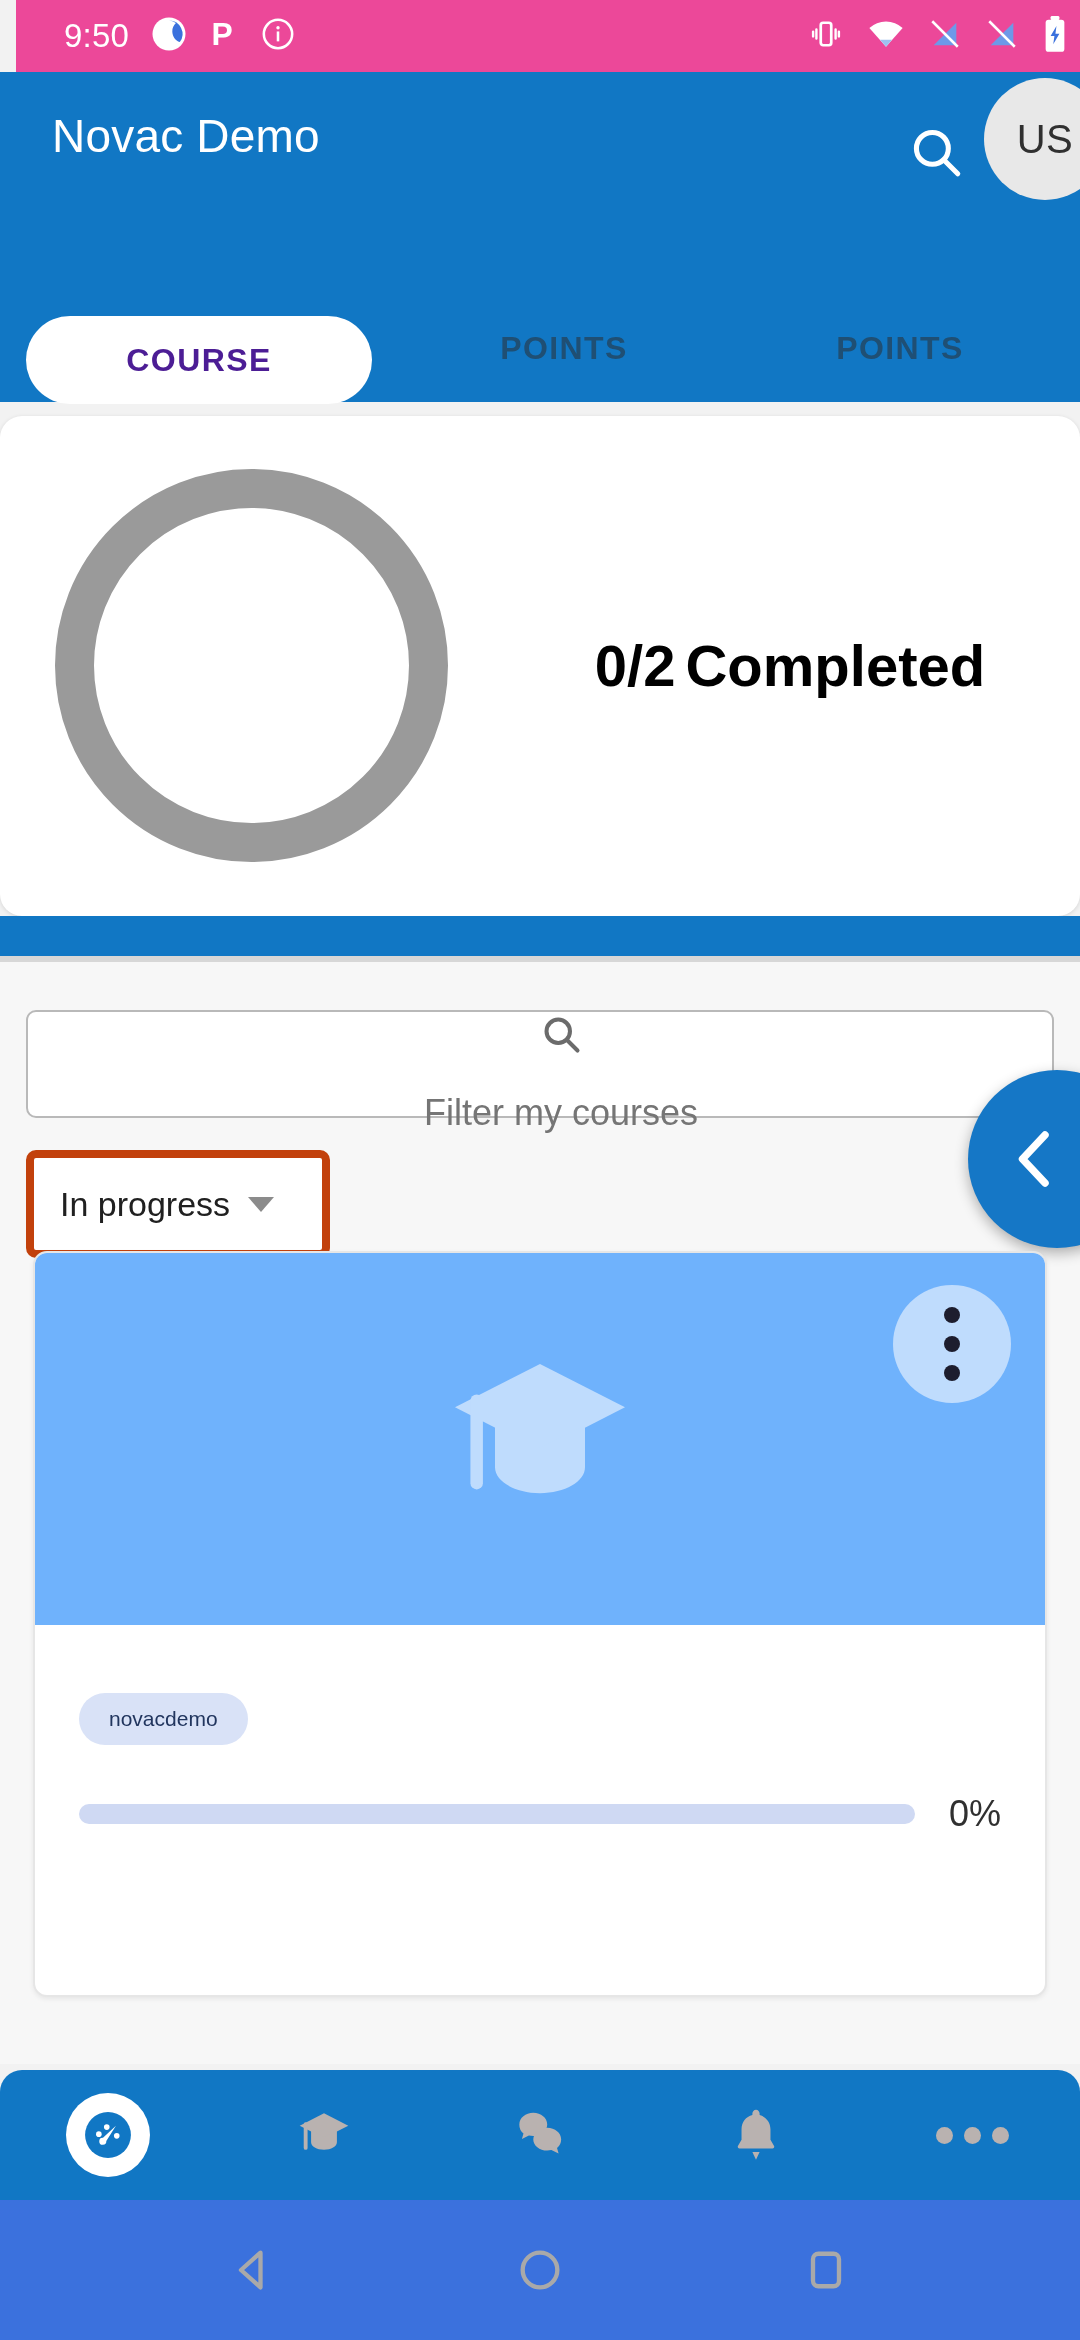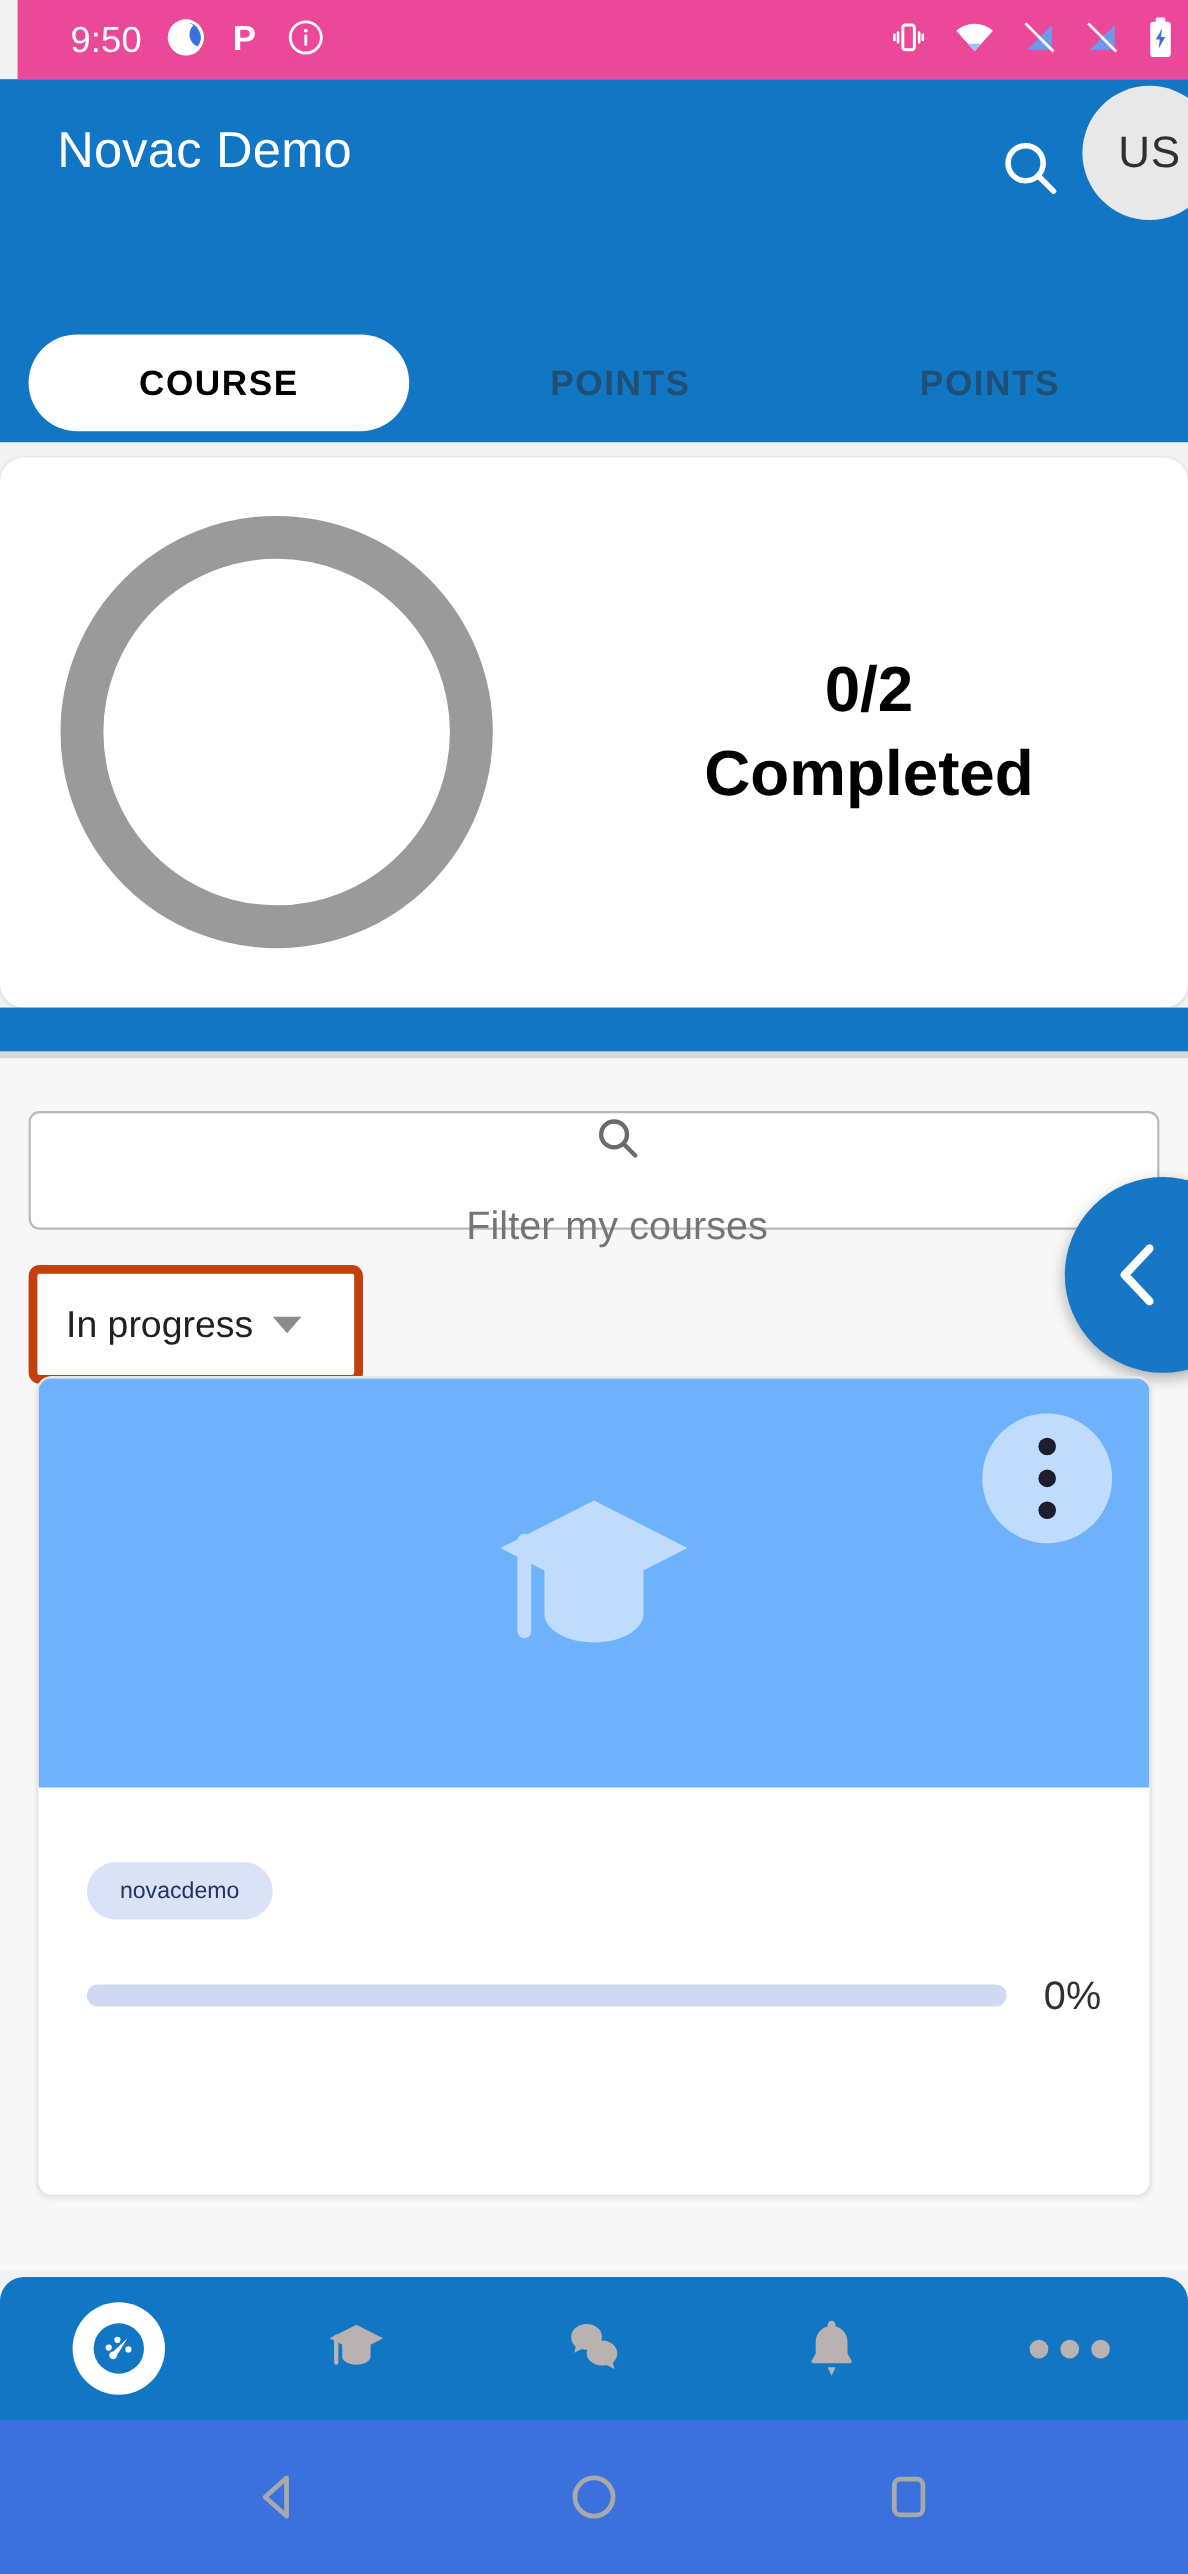--- a/index.html
+++ b/index.html
@@ -58,42 +58,43 @@
   .tabs{
     position:absolute; left:0; top:232px; width:1080px; height:110px;
     display:flex; align-items:flex-start;
   }
   .tab{
     height:88px; display:flex; align-items:center; justify-content:center;
     font-size:32px; font-weight:700; letter-spacing:1.4px;
     color:#1f4f74; cursor:pointer; user-select:none;
   }
   .tab.course{
-    width:346px; margin-left:26px; background:#ffffff; color:#000000;
+    width:346px; margin-left:26px; background:#ffffff; color:#4c1d95;
     border-radius:60px;
+    margin-top:12px;
   }
   .tab.hours{ width:280px; margin-left:52px; }
   .tab.points{ width:280px; margin-left:56px; }
 
   
   .progress-card{
     position:absolute; left:0; top:416px; width:1080px; height:500px;
     background:#ffffff;
     border-radius:22px;
     box-shadow:0 1px 4px rgba(0,0,0,.12);
     display:flex; align-items:center;
   }
   .donut{
     position:absolute; left:55px; top:53px;
     width:393px; height:393px; border-radius:50%;
     border:39px solid #9a9a9a;
   }
   .progress-text{
     position:absolute; left:560px; top:0; width:460px; height:500px;
-    display:flex; flex-direction:column; align-items:center; justify-content:center;
+    display:flex; flex-direction:row; align-items:center; justify-content:center;
     gap:10px;
   }
   .progress-text div{
     font-size:58px; font-weight:700; color:#000000; line-height:1.15;
   }
 
   .blue-band{
     position:absolute; left:0; top:916px; width:1080px; height:40px;
     background:#1177c4;
   }

